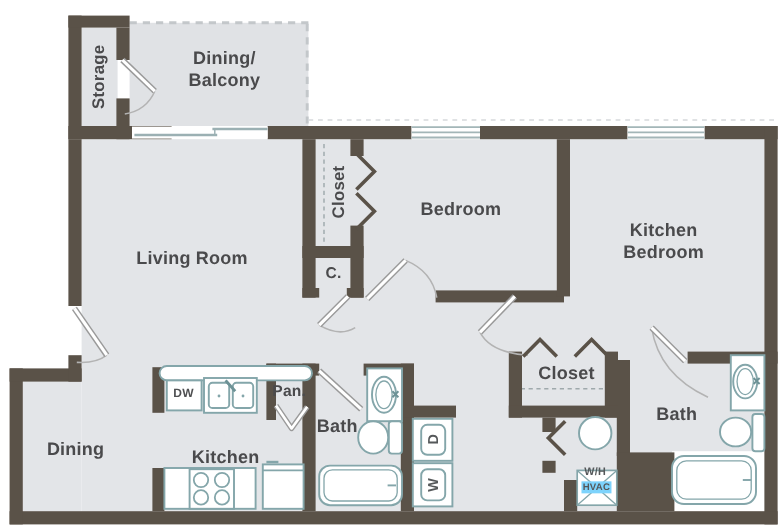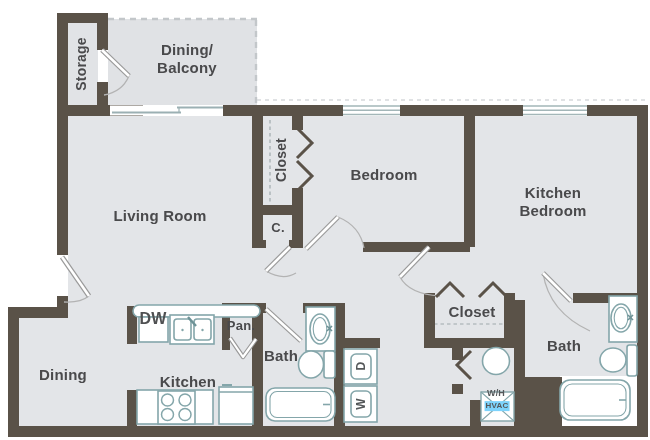--- a/index.html
+++ b/index.html
@@ -19,21 +19,21 @@
   .lbl-closet1{left:282px;top:160px;}
   .lbl-bedroom{left:384px;top:175px;}
   .lbl-master{left:553px;top:202px;}
   .lbl-c{left:278px;top:228px;}
   .lbl-dining{left:63px;top:375px;}
   .lbl-kitchen{left:188px;top:366px;margin-top:16px;}
   .lbl-pan{left:241px;top:326px;}
   .lbl-bath1{left:281px;top:356px;}
   .lbl-bath2{left:564px;top:346px;}
   .lbl-closet2{left:472px;top:312px;}
-  .lbl-dw{left:153px;top:319px;font-size:16px;color:#4f5052;}
+  .lbl-dw{left:153px;top:329px;font-size:10px;color:#4f5052;}
   .lbl-d{left:361px;top:366px;transform:translate(-50%,-50%) rotate(-90deg);color:#55585a;}
   .lbl-w{left:361px;top:404px;transform:translate(-50%,-50%) rotate(-90deg);color:#55585a;}
   .lbl-wh{left:496px;top:361px;color:#55585a;margin-top:32px;}
   .lbl-hvac{left:497px;top:406px;color:#55585a;background:#7dd3fc;padding:0 1px;}
 </style>
 </head>
 <body>
 
 <div id="plan">
 

